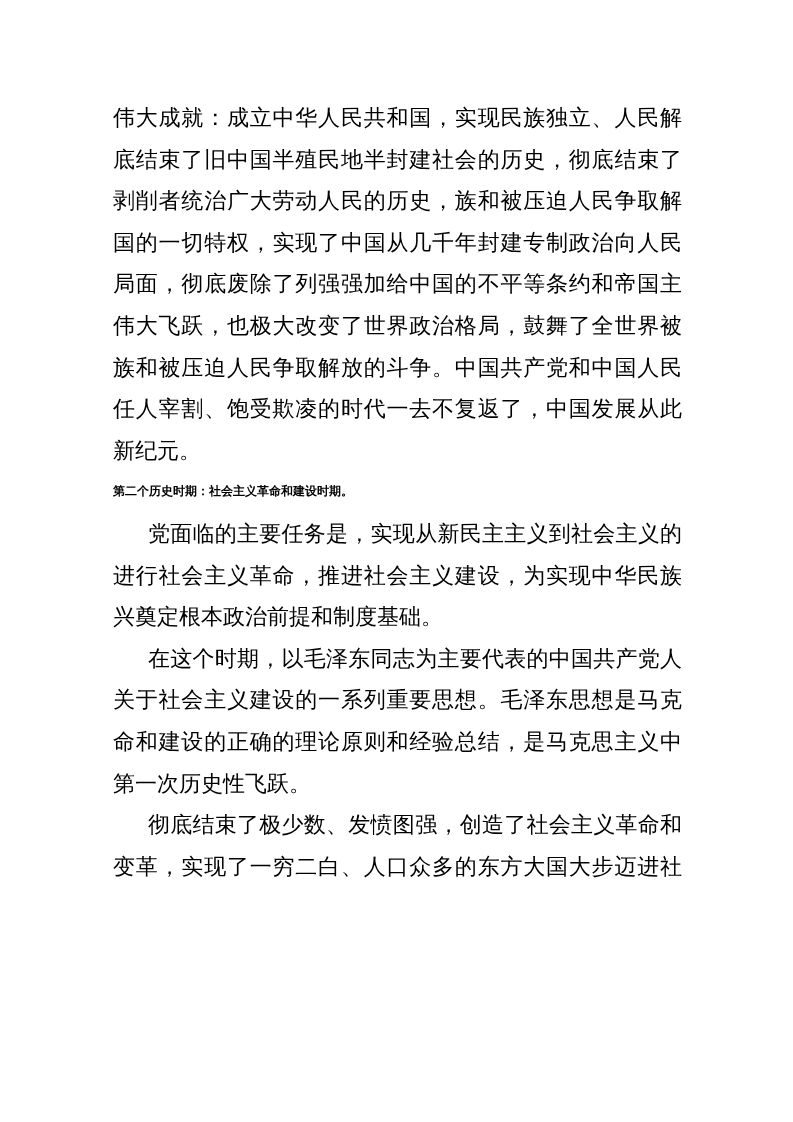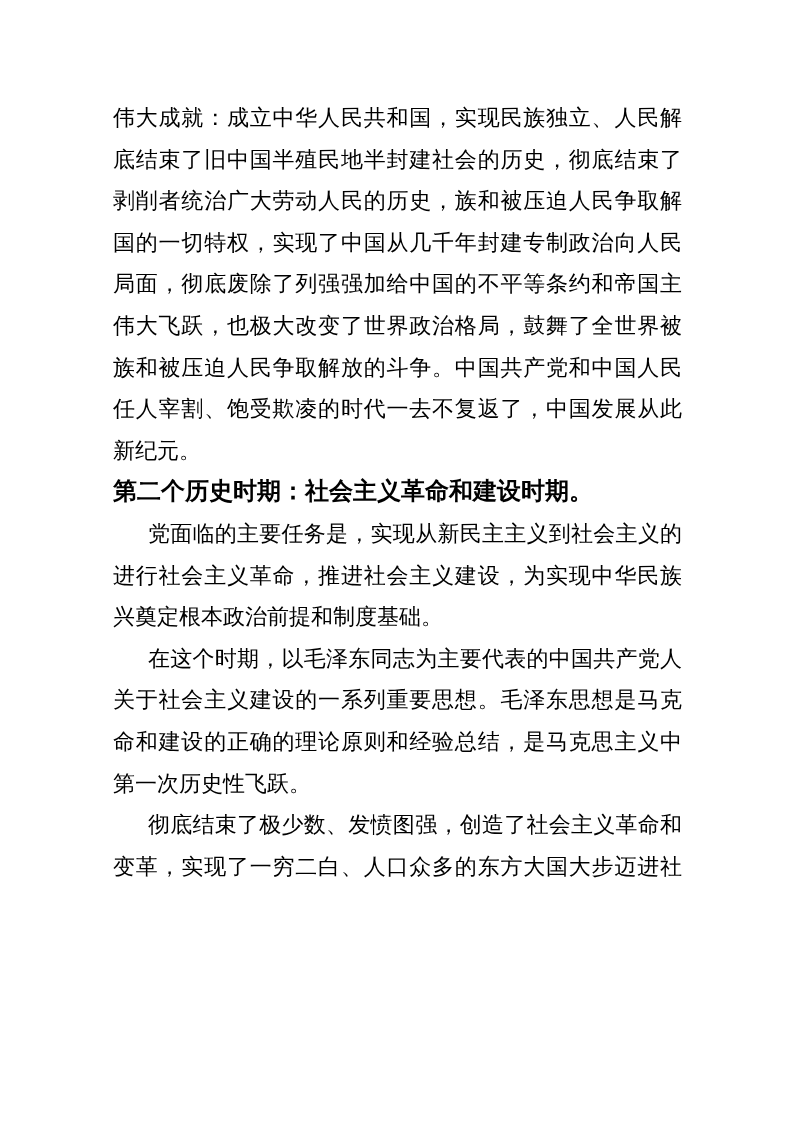--- a/index.html
+++ b/index.html
@@ -40,21 +40,21 @@
   .line.indent {
     text-indent: 35px;
   }
   .line.no-justify-last {
     text-align: left;
     text-align-last: left;
     -moz-text-align-last: left;
   }
   .line.heading-line {
     font-weight: 700;
-    font-size: 24px;
+    font-size: 12px;
     text-align: left;
     text-align-last: left;
     -moz-text-align-last: left;
   }
 </style>
 </head>
 <body>
 
 <div class="page" style="background: rgb(255, 255, 255); color: rgb(0, 0, 0);">
   <div class="doc-body">

